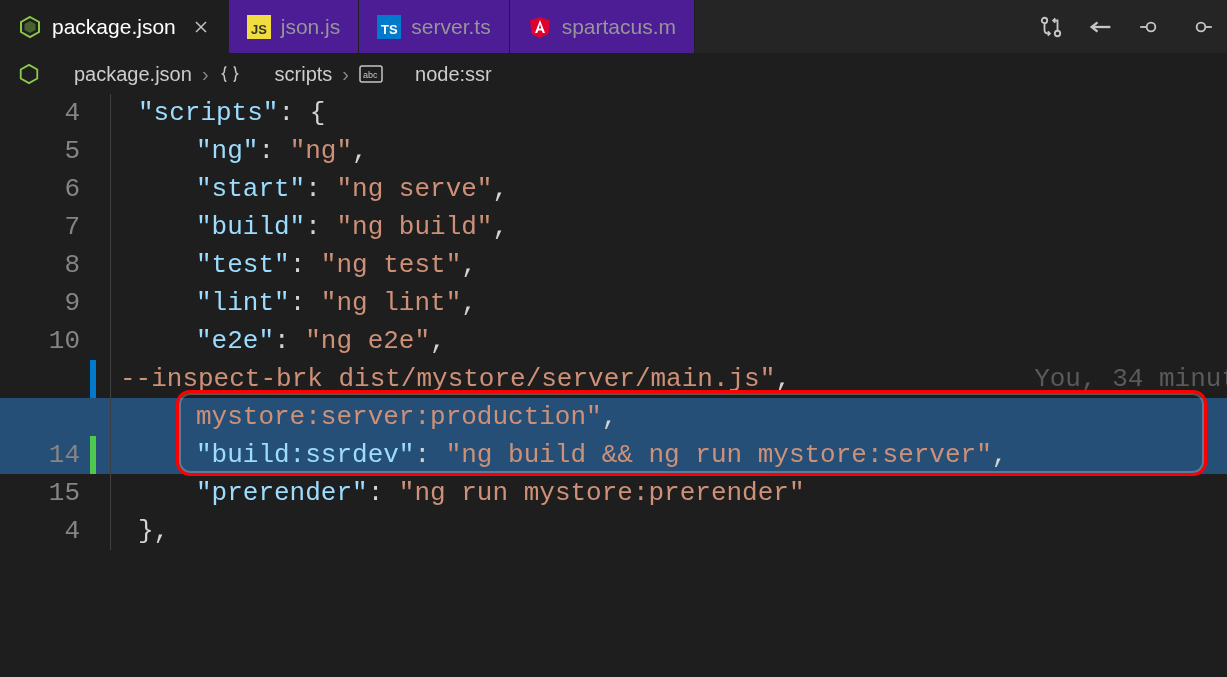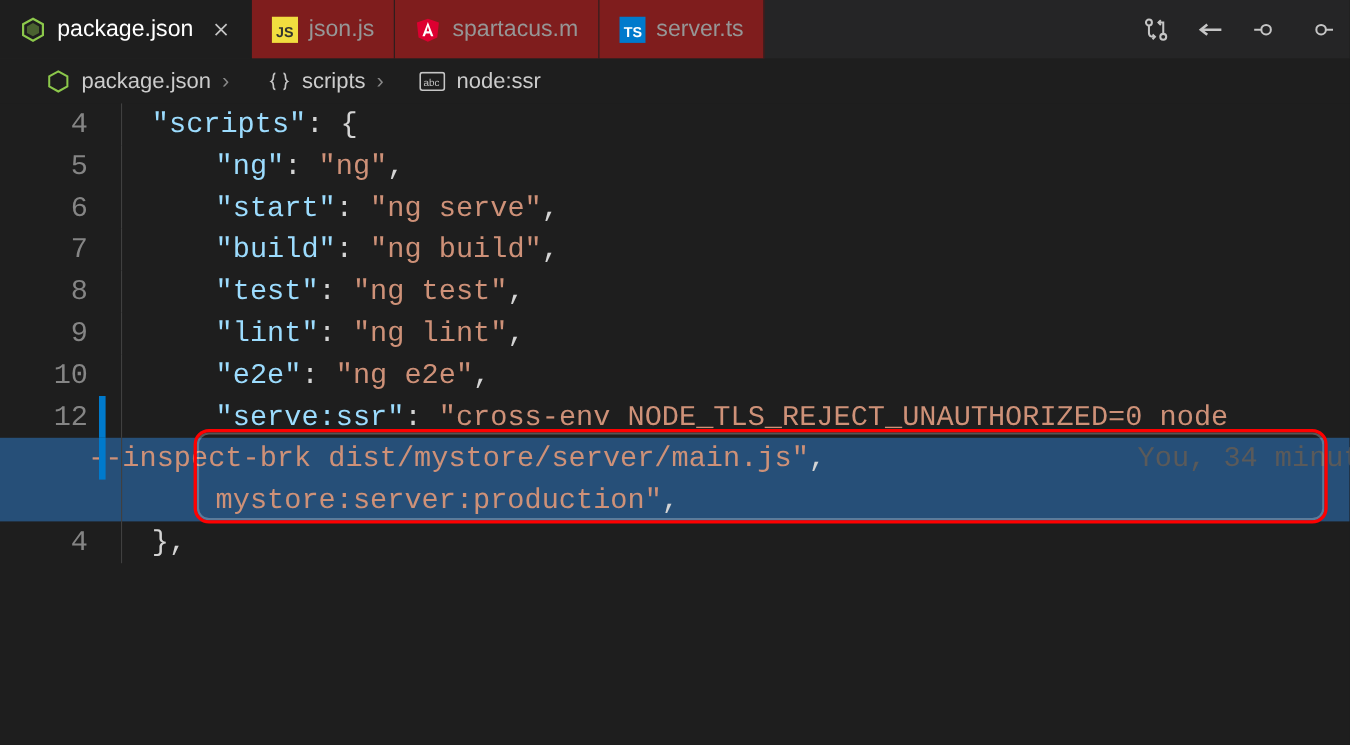--- a/index.html
+++ b/index.html
@@ -25,21 +25,21 @@
     }
     .tab {
       display: flex;
       align-items: center;
       padding: 0 18px;
       gap: 10px;
       font-size: 21px;
       font-family: -apple-system, 'Segoe UI', sans-serif;
       color: #969696;
       cursor: pointer;
-      background: #7f1d1d;
+      background: #4c1d95;
       border-right: 1px solid #1e1e1e;
       min-width: 120px;
     }
     .tab.active {
       background: #1e1e1e;
       color: #ffffff;
     }
     .tab .file-icon {
       width: 24px;
       height: 24px;
@@ -82,21 +82,21 @@
       gap: 10px;
       font-size: 20px;
       font-family: -apple-system, 'Segoe UI', sans-serif;
       color: #cccccc;
     }
     .breadcrumb .bc-icon {
       width: 46px;
       height: 22px;
       display: flex;
       align-items: center;
-      justify-content: flex-end;
+      justify-content: flex-start;
     }
     .breadcrumb .chevron {
       color: #888;
     }
     
     .editor {
       position: relative;
       height: calc(100% - 94px);
       background: #1e1e1e;
     }
@@ -208,34 +208,34 @@
       <svg viewBox="0 0 24 24" width="24" height="24">
         <rect width="24" height="24" fill="#f1dd3f"></rect>
         <text x="4" y="19" font-size="13" font-weight="bold" fill="#323330" font-family="sans-serif">JS</text>
       </svg>
     </span>
     <span>json.js</span>
   </div>
   <div class="tab">
     <span class="file-icon">
       <svg viewBox="0 0 24 24" width="24" height="24">
-        <path d="M12 2 L22 5.5 L20.5 19 L12 23 L3.5 19 L2 5.5 Z" fill="#dd0031"></path>
-        <path d="M12 5 L7 18 L9.2 18 L10.2 15.5 L13.8 15.5 L14.8 18 L17 18 Z M12 9 L13.2 13.5 L10.8 13.5 Z" fill="#ffffff"></path>
-      </svg>
-    </span>
-    <span>spartacus.m</span>
+        <rect width="24" height="24" fill="#007acc"></rect>
+        <text x="4" y="19" font-size="13" font-weight="bold" fill="#ffffff" font-family="sans-serif">TS</text>
+      </svg>
+    </span>
+    <span>server.ts</span>
   </div>
   <div class="tab">
     <span class="file-icon">
       <svg viewBox="0 0 24 24" width="24" height="24">
-        <rect width="24" height="24" fill="#007acc"></rect>
-        <text x="4" y="19" font-size="13" font-weight="bold" fill="#ffffff" font-family="sans-serif">TS</text>
-      </svg>
-    </span>
-    <span>server.ts</span>
+        <path d="M12 2 L22 5.5 L20.5 19 L12 23 L3.5 19 L2 5.5 Z" fill="#dd0031"></path>
+        <path d="M12 5 L7 18 L9.2 18 L10.2 15.5 L13.8 15.5 L14.8 18 L17 18 Z M12 9 L13.2 13.5 L10.8 13.5 Z" fill="#ffffff"></path>
+      </svg>
+    </span>
+    <span>spartacus.m</span>
   </div>
   <div class="tab-actions">
     <span class="action-icon">
       <svg viewBox="0 0 24 24" width="26" height="26" stroke="#c5c5c5" stroke-width="1.7" fill="none">
         <circle cx="6" cy="6" r="2.5"></circle>
         <circle cx="18" cy="18" r="2.5"></circle>
         <path d="M6 8.5 L6 15 C6 17 8 18 10 18 L11 18"></path>
         <path d="M14 6 L18 6 L18 15.5"></path>
         <path d="M9 16 L11 18 L9 20"></path>
         <path d="M16 4 L14 6 L16 8"></path>
@@ -329,41 +329,46 @@
       <span class="code" style="padding-left:196px"><span class="key">"lint"</span><span class="punct">: </span><span class="string">"ng lint"</span><span class="punct">,</span></span>
     </div>
 
     <div class="line">
       <span class="line-number">10</span>
       <div class="fold-line"></div>
       <span class="code" style="padding-left:196px"><span class="key">"e2e"</span><span class="punct">: </span><span class="string">"ng e2e"</span><span class="punct">,</span></span>
     </div>
 
 
-    <div class="line">
-      <span class="line-number">12</span>
-      <span class="gutter-bar blue"></span>
-      <div class="fold-line"></div>
-      <span class="code" style="padding-left:196px"><span class="key">"serve:ssr"</span><span class="punct">: </span><span class="string">"cross-env NODE_TLS_REJECT_UNAUTHORIZED=0 node </span></span>
-    </div>
 
     <div class="line-wrap">
       <span class="gutter-bar blue"></span>
       <div class="fold-line"></div>
-      <span class="code" style="padding-left:80px"><span class="string">--inspect-brk dist/mystore/server/main.js"</span><span class="punct">,</span></span>
+      <span class="code" style="padding-left:120px"><span class="string">--inspect-brk dist/mystore/server/main.js"</span><span class="punct">,</span></span>
       <span class="blame" style="position:absolute; right:-10px;">You, 34 minut</span>
     </div>
 
 
     <div class="line-wrap">
       <div class="fold-line"></div>
       <span class="code" style="padding-left:196px"><span class="string">mystore:server:production"</span><span class="punct">,</span></span>
     </div>
 
-
+    <div class="line">
+      <span class="line-number">14</span>
+      <span class="gutter-bar green"></span>
+      <div class="fold-line"></div>
+      <span class="code" style="padding-left:196px"><span class="key">"build:ssrdev"</span><span class="punct">: </span><span class="string">"ng build &amp;&amp; ng run mystore:server"</span><span class="punct">,</span></span>
+    </div>
+
+    <div class="line">
+      <span class="line-number">15</span>
+      <div class="fold-line"></div>
+      <span class="code" style="padding-left:196px"><span class="key">"prerender"</span><span class="punct">: </span><span class="string">"ng run mystore:prerender"</span></span>
+    </div>
 
     <div class="line">
       <span class="line-number">4</span>
       <div class="fold-line"></div>
       <span class="code" style="padding-left:138px"><span class="punct">},</span></span>
     </div>
   </div>
 </div>
 
 </body></html>

